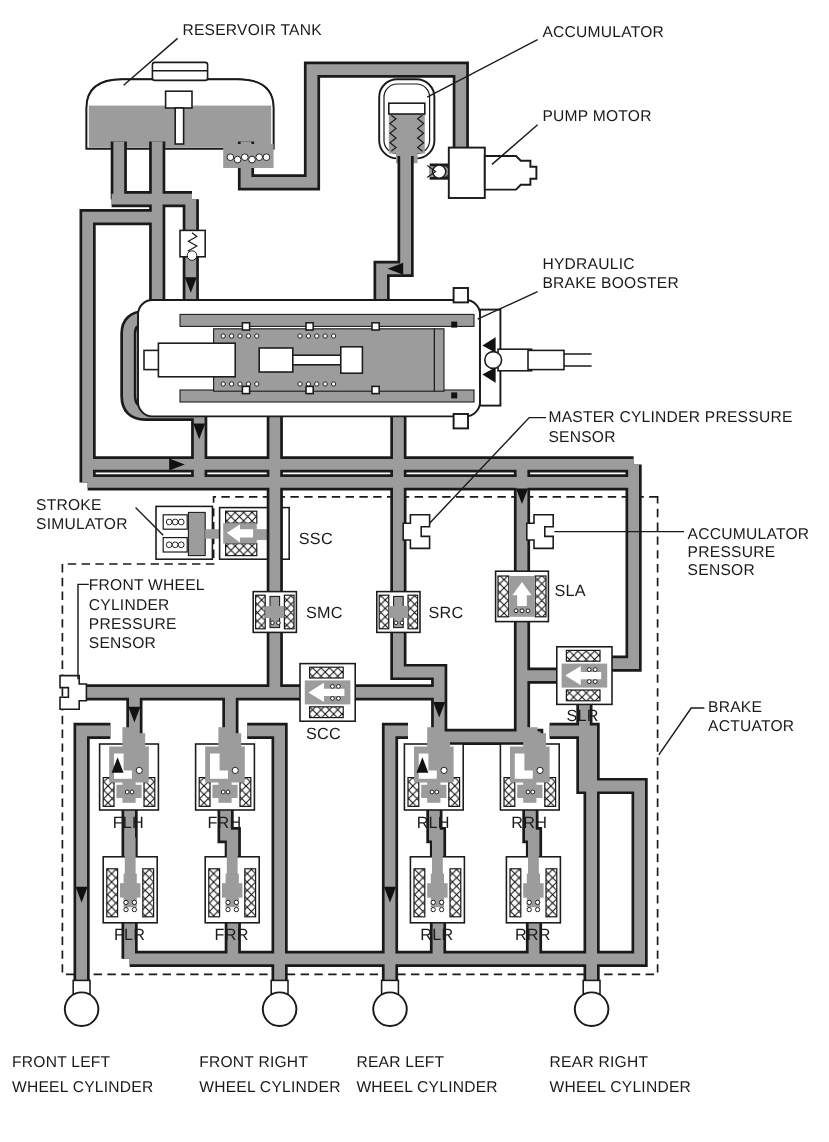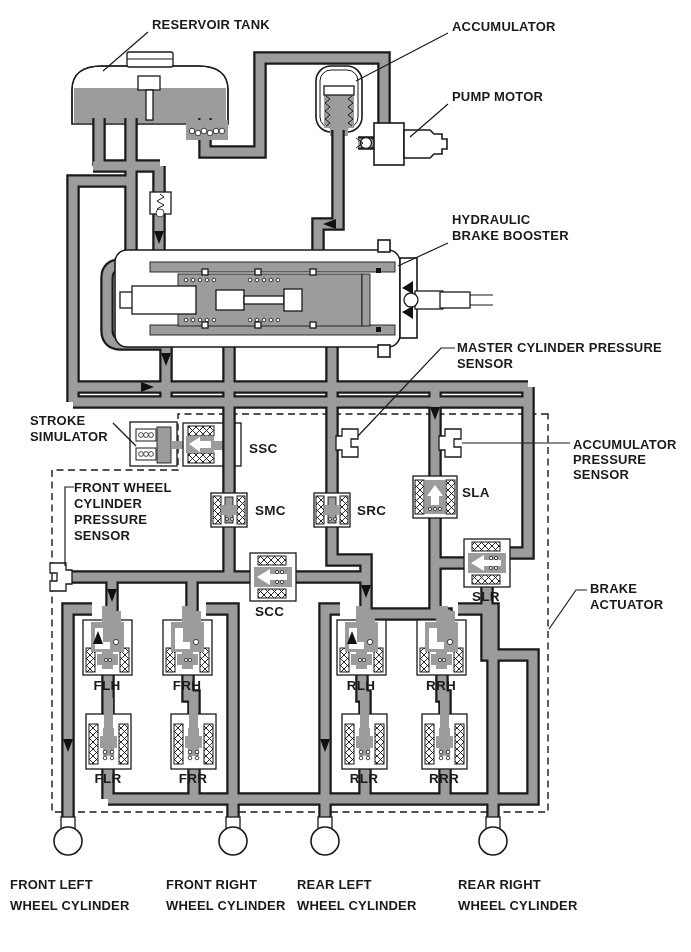--- a/index.html
+++ b/index.html
@@ -2,21 +2,21 @@
 <html style="--pipe: #9c9c9c; --outline: #1a1a1a; --bg: #ffffff;"><head>
 <meta charset="utf-8">
 <style>
   :root{
     --pipe:#9c9c9c;
     --outline:#1a1a1a;
     --bg:#ffffff;
   }
   html,body{margin:0;padding:0;background:var(--bg);}
   #stage{width:691px;height:952px;position:relative;background:var(--bg);
-         font-family:"Liberation Sans", sans-serif;font-weight:bold;}
+         font-family:"Liberation Sans", sans-serif;}
   svg{display:block;}
   text{fill:var(--outline);font-family:"Liberation Sans",sans-serif;font-size:13px;letter-spacing:.2px;}
   text.vlabel{font-size:13.5px;}
   .thin{stroke:var(--outline);stroke-width:1.2;fill:none;}
   .dash{stroke:var(--outline);stroke-width:1.4;fill:none;stroke-dasharray:7 4.5;}
   #pipes .pipe{stroke:var(--outline);stroke-width:13.5;fill:none;}
   #pipes-inner .pipe{stroke:var(--pipe);stroke-width:9;fill:none;}
   .wht{fill:#fff;stroke:var(--outline);stroke-width:1.3;}
   .wht2{fill:#fff;stroke:var(--outline);stroke-width:1.6;}
   .gry{fill:var(--pipe);stroke:var(--outline);stroke-width:.9;}

